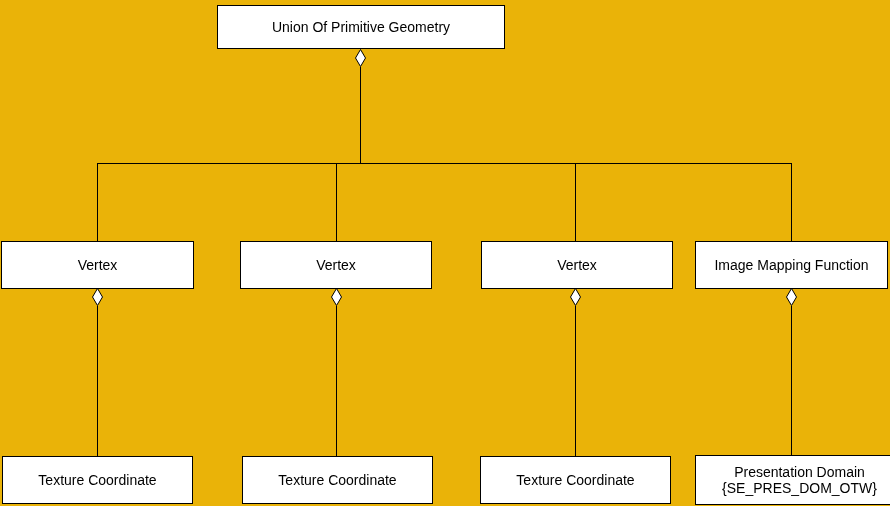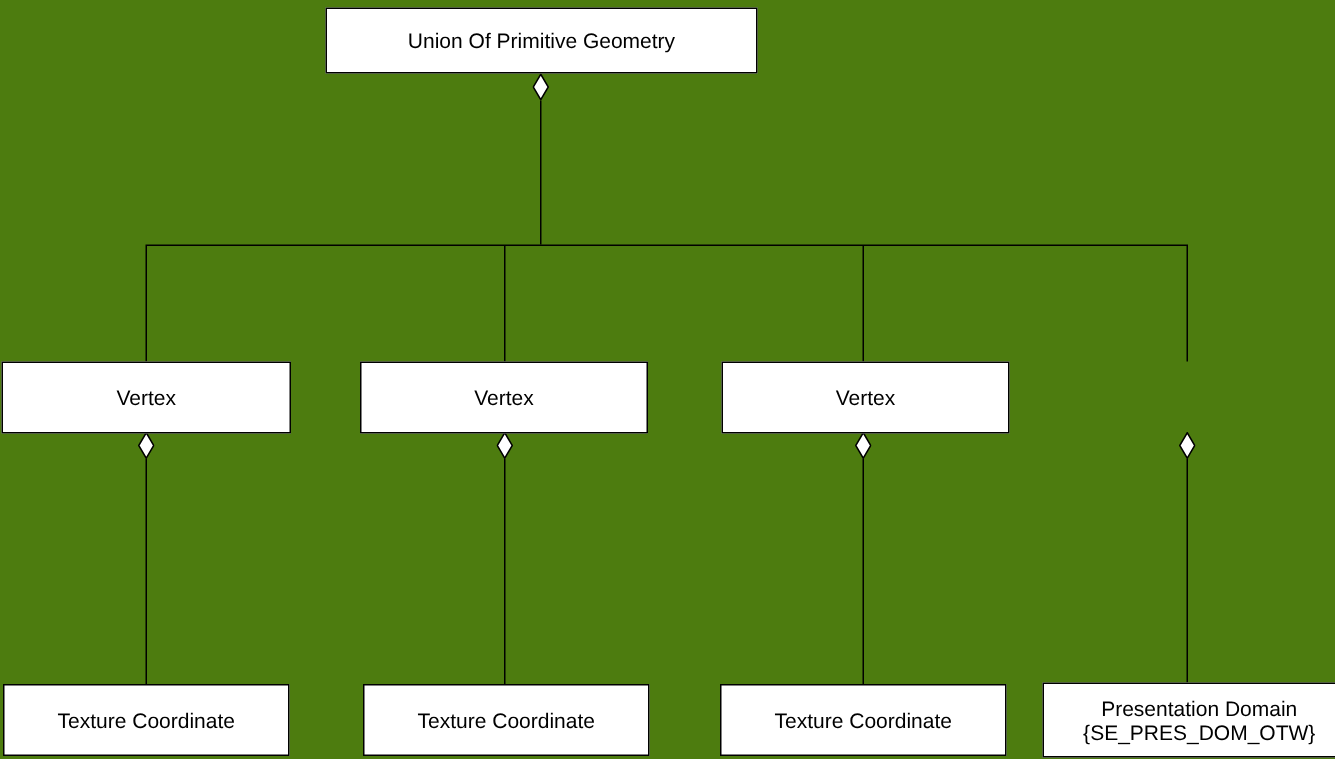--- a/index.html
+++ b/index.html
@@ -1,20 +1,20 @@
 <!DOCTYPE html>
 <html><head>
 <meta charset="utf-8">
 <style>
   html, body { margin: 0; padding: 0; background: #ffffff; }
   .canvas {
     position: relative;
     width: 890px;
     height: 506px;
-    background: #4d7c0f;
+    background: #eab308;
     font-family: "Liberation Sans", sans-serif;
     font-size: 14px;
     color: #000000;
     overflow: hidden;
   }
   .node {
     position: absolute;
     box-sizing: border-box;
     border: 1px solid #000000;
     background: #ffffff;
@@ -106,20 +106,23 @@
 
   <div class="node n-v1">
     <span>Vertex</span>
   </div>
   <div class="node n-v2">
     <span>Vertex</span>
   </div>
   <div class="node n-v3">
     <span>Vertex</span>
   </div>
+  <div class="node n-imf">
+    <span>Image Mapping Function</span>
+  </div>
 
   <div class="node n-tc1">
     <span>Texture Coordinate</span>
   </div>
   <div class="node n-tc2">
     <span>Texture Coordinate</span>
   </div>
   <div class="node n-tc3">
     <span>Texture Coordinate</span>
   </div>

